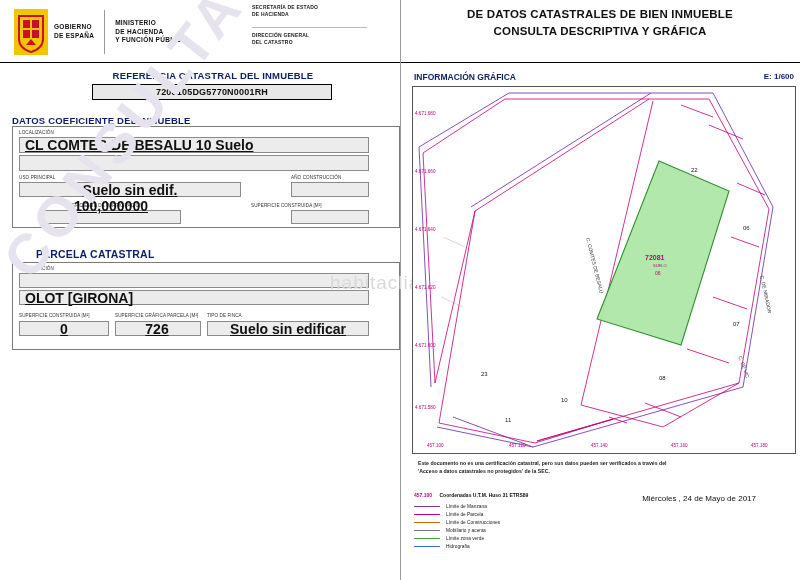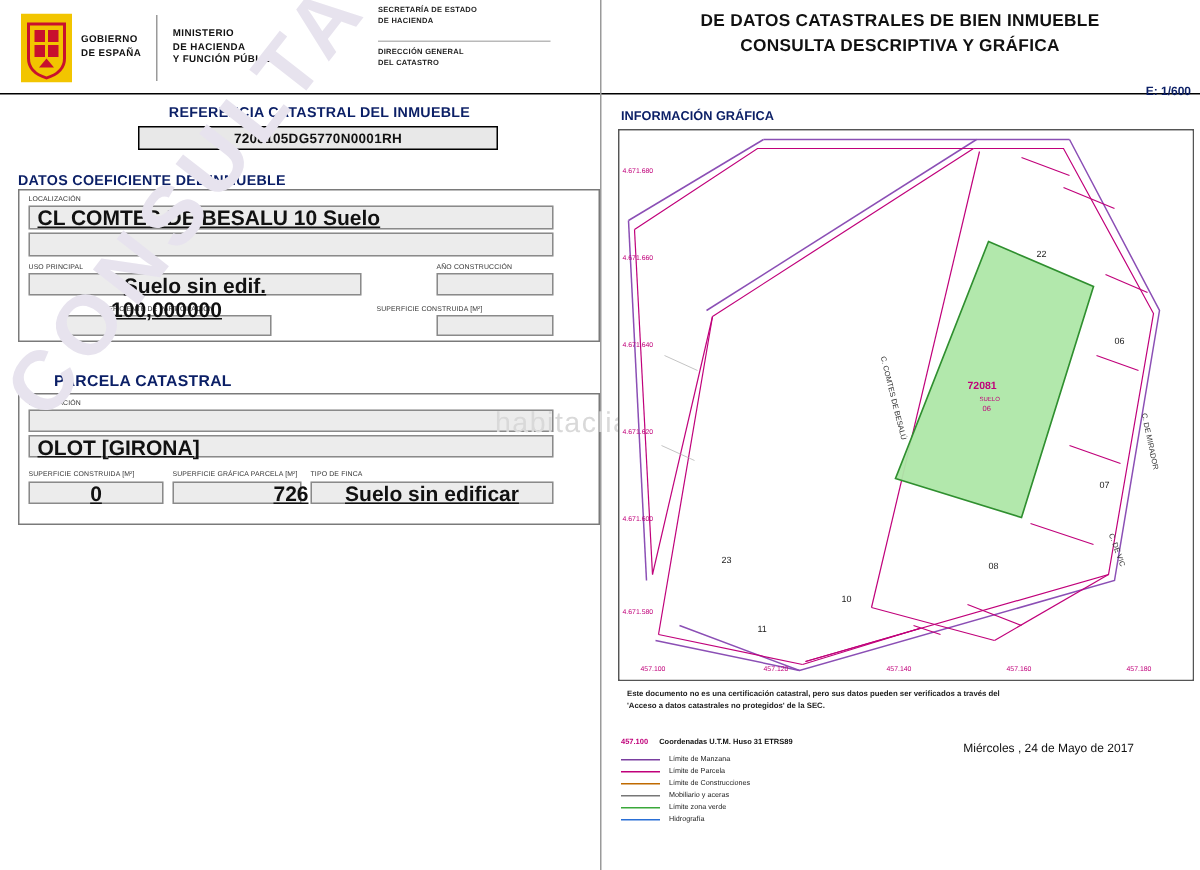--- a/index.html
+++ b/index.html
@@ -99,21 +99,21 @@
     font-size:19px; color:#d9d9d9; letter-spacing:1px; pointer-events:none;
     font-weight:normal;
   }
 
   
   .gi-title {
     position:absolute; left:414px; top:72px; font-size:8.5px;
     font-weight:bold; color:#0b1f66;
   }
   .gi-scale {
-    position:absolute; right:6px; top:56px; font-size:8px;
+    position:absolute; right:6px; top:72px; font-size:8px;
     font-weight:bold; color:#0b1f66;
   }
   .map-frame {
     position:absolute; left:412px; top:86px; width:384px; height:368px;
     border:1px solid #555; background:#fff; overflow:hidden;
   }
   .map-svg { position:absolute; left:0; top:0; }
   .coord-lbl {
     position:absolute; font-size:4.6px; color:#c0007a; white-space:nowrap;
   }
@@ -230,21 +230,21 @@
     <div class="field" style="left:6px;top:10px;width:350px;height:15px;"></div>
     <div class="field" style="left:6px;top:27px;width:350px;height:15px;"></div>
     <div class="field-val" style="left:12px;top:27px;width:344px;height:15px;">OLOT [GIRONA]</div>
 
     <div class="field-label" style="left:6px;top:50px;">SUPERFICIE CONSTRUIDA [m²]</div>
     <div class="field" style="left:6px;top:58px;width:90px;height:15px;"></div>
     <div class="field-val c" style="left:6px;top:58px;width:90px;height:15px;">0</div>
 
     <div class="field-label" style="left:102px;top:50px;">SUPERFICIE GRÁFICA PARCELA [m²]</div>
     <div class="field" style="left:102px;top:58px;width:86px;height:15px;"></div>
-    <div class="field-val c" style="left:102px;top:58px;width:84px;height:15px;margin-left:37px;">726</div>
+    <div class="field-val c" style="left:102px;top:58px;width:84px;height:15px;">726</div>
 
     <div class="field-label" style="left:194px;top:50px;">TIPO DE FINCA</div>
     <div class="field" style="left:194px;top:58px;width:162px;height:15px;"></div>
     <div class="field-val c" style="left:194px;top:58px;width:162px;height:15px;">Suelo sin edificar</div>
   </div>
 
   <div class="wm">CONSULTA</div>
   <div class="wm2">habitaclia</div>
 
   <div class="gi-title">INFORMACIÓN GRÁFICA</div>

